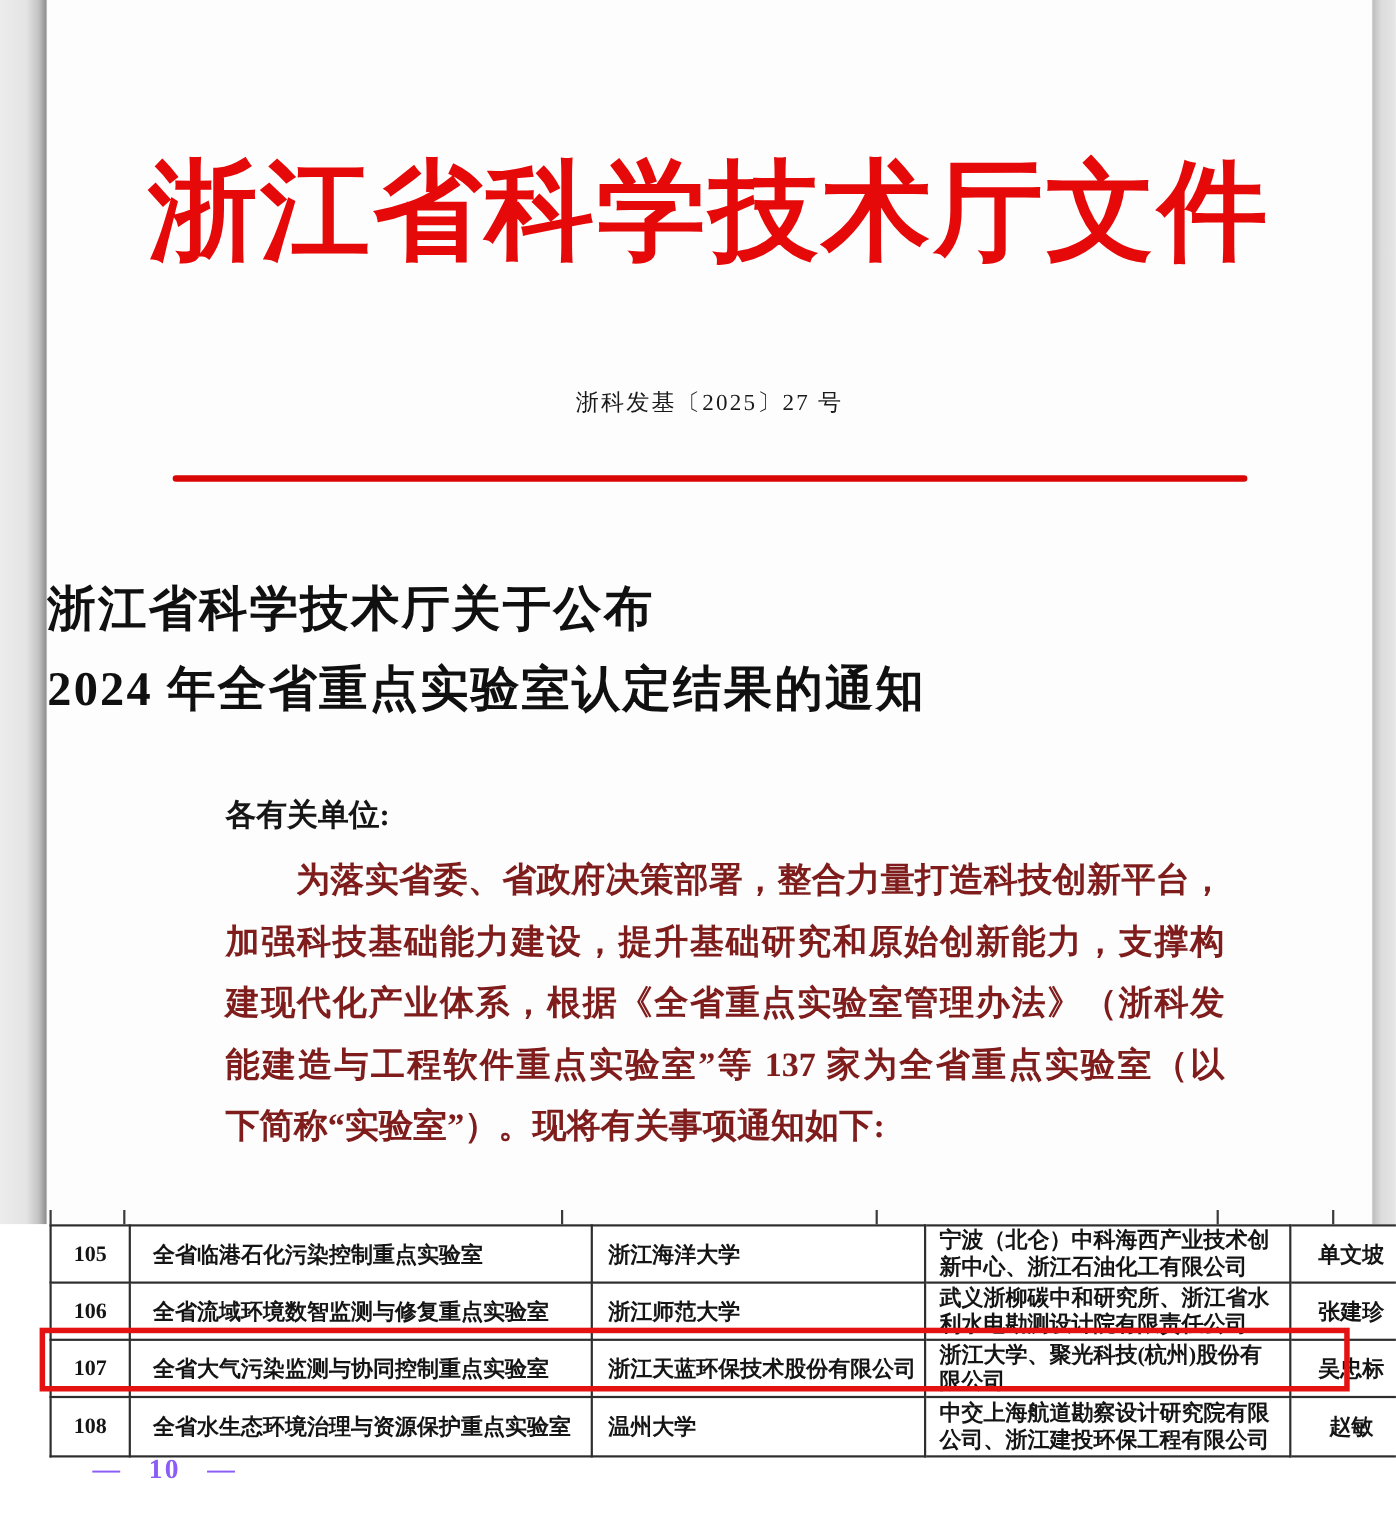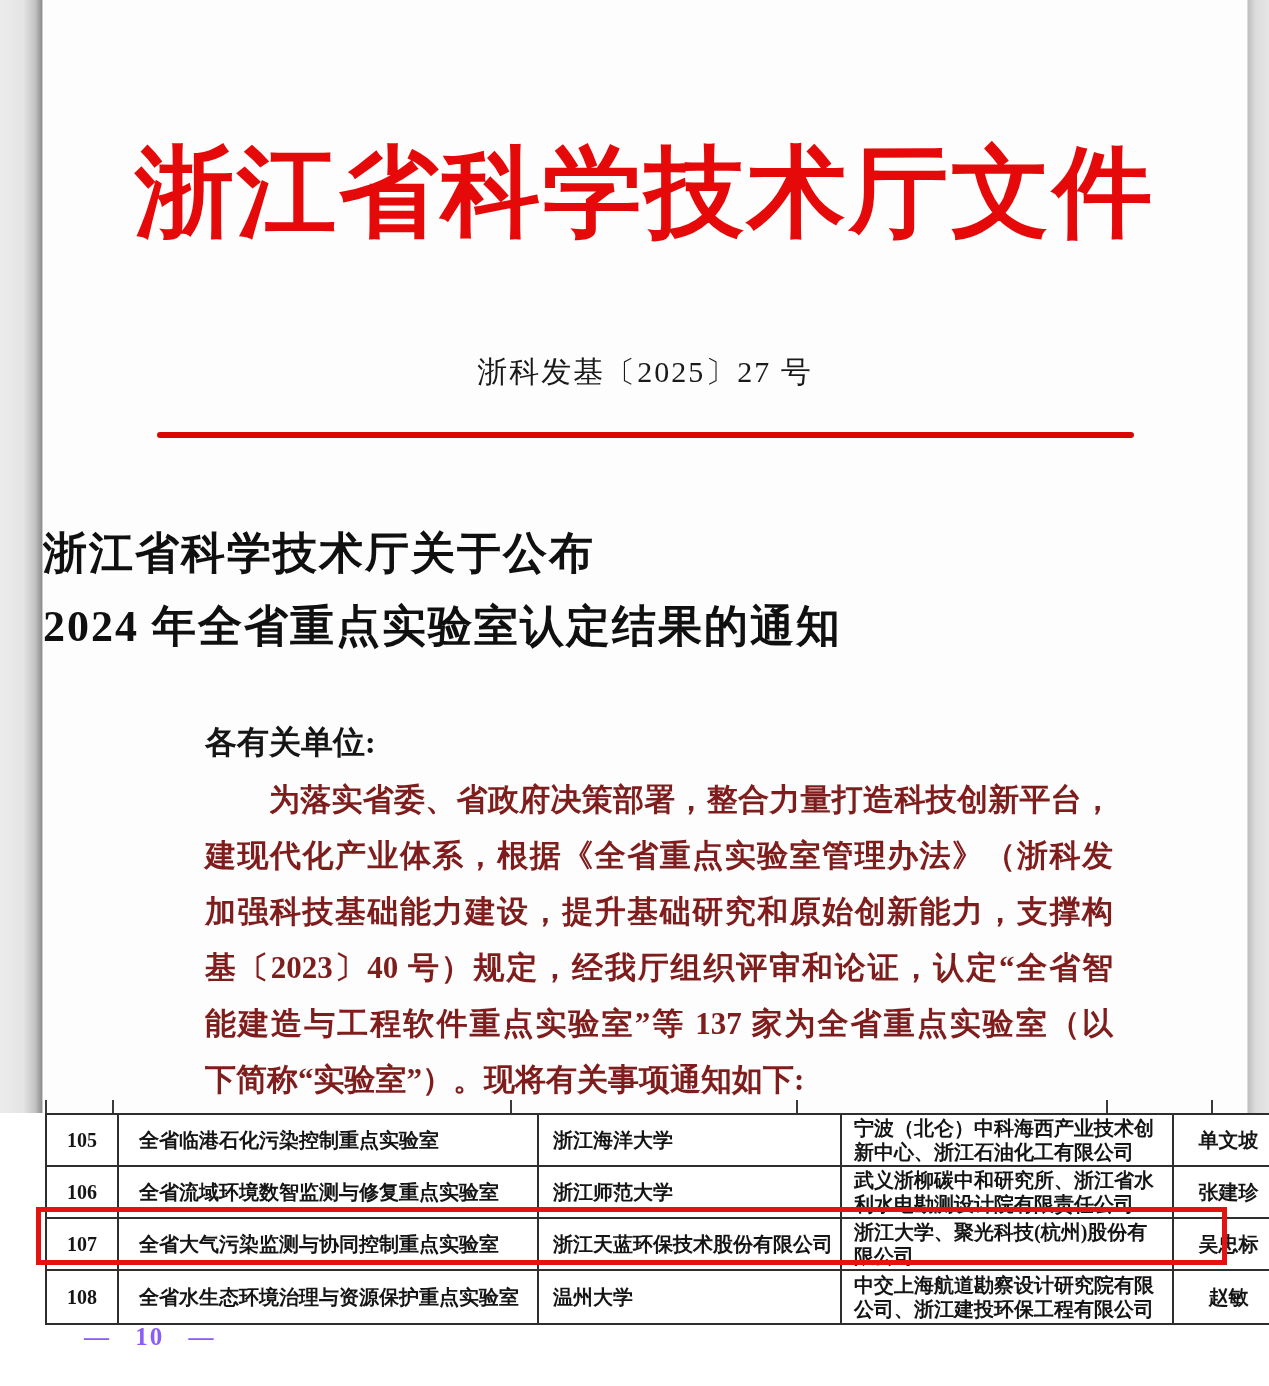--- a/index.html
+++ b/index.html
@@ -30,33 +30,33 @@
   }
   .letterhead {
     position: absolute; left: 43px; top: 138px; width: 1204px;
     text-align: center;
     font-size: 99px; line-height: 1.12; font-weight: bold;
     color: #e60909; letter-spacing: 3px;
     white-space: nowrap;
   }
   .doc-number {
     position: absolute; left: 43px; top: 352px; width: 1204px;
-    text-align: center; font-size: 30px; letter-spacing: 2px; color: #1a1a1a;
+    text-align: center; font-size: 21px; letter-spacing: 2px; color: #1a1a1a;
   }
   .red-rule {
     position: absolute; left: 157px; top: 432px; width: 977px; height: 6px;
     background: #d90606; border-radius: 3px;
   }
   .notice-title { position: absolute; left: 43px; width: 1204px; text-align: left;
     font-weight: bold; font-size: 44px; color: #101010; letter-spacing: 2px; white-space: nowrap; }
   .notice-title.l1 { top: 524px; }
   .notice-title.l2 { top: 597px; }
   .salutation {
     position: absolute; left: 205px; top: 714px; height: 56px; line-height: 56px;
-    font-size: 32px; font-weight: 600; color: #161616;
+    font-size: 28px; font-weight: 600; color: #161616;
   }
   .body-block { position: absolute; left: 205px; top: 772px; width: 908px; }
   .body-line {
     height: 56px; line-height: 56px; font-size: 31px; font-weight: 600; color: #7f1d1d;
     white-space: normal;
   }
   .body-line.j { text-align: justify; text-align-last: justify; }
   .body-line.indent { text-indent: 64px; }
 
   
@@ -110,23 +110,22 @@
     <div class="doc-number">浙科发基〔2025〕27 号</div>
     <div class="red-rule"></div>
 
     <div class="notice-title l1">浙江省科学技术厅关于公布</div>
     <div class="notice-title l2">2024 年全省重点实验室认定结果的通知</div>
 
     <div class="salutation">各有关单位:</div>
 
     <div class="body-block">
       <div class="body-line j indent">为落实省委、省政府决策部署，整合力量打造科技创新平台，</div>
+      <div class="body-line j">加强科技基础能力建设，提升基础研究和原始创新能力，支撑构</div>
       <div class="body-line j">建现代化产业体系，根据《全省重点实验室管理办法》（浙科发</div>
-      <div class="body-line j">加强科技基础能力建设，提升基础研究和原始创新能力，支撑构</div>
-      <div class="body-line j">基〔2023〕40 号）规定，经我厅组织评审和论证，认定“全省智</div>
       <div class="body-line j">能建造与工程软件重点实验室”等 137 家为全省重点实验室（以</div>
       <div class="body-line">下简称“实验室”）。现将有关事项通知如下:</div>
     </div>
   </div>
 
   <div class="table-section">
 
     <div class="stub" style="left:45px"></div>
     <div class="stub" style="left:112px"></div>
     <div class="stub" style="left:510px"></div>

